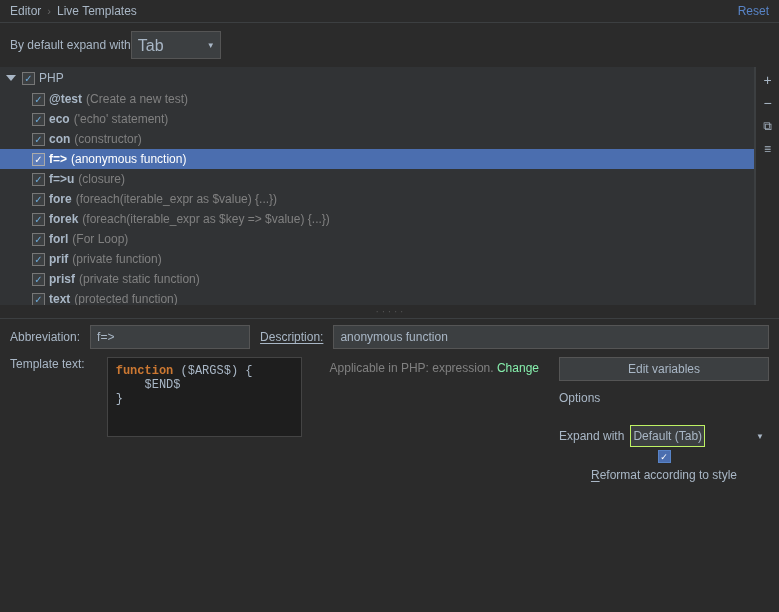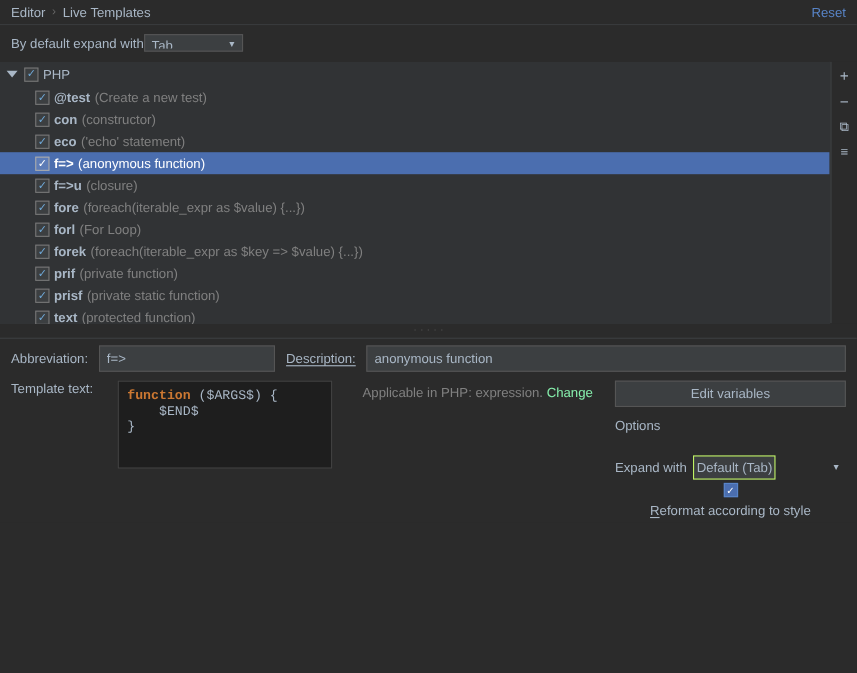--- a/index.html
+++ b/index.html
@@ -45,23 +45,23 @@
       align-items: center;
       padding: 8px 10px;
       gap: 0;
       background: #2b2b2b;
     }
     .expand-label { color: #a9b7c6; font-size: 12px; }
     .expand-select {
       background: #3c3f41;
       border: 1px solid #555;
       color: #a9b7c6;
-      font-size: 12px;
+      font-size: 16px;
       padding: 2px 6px;
-      height: 16px;
+      height: 28px;
       width: 90px;
       appearance: none;
       -webkit-appearance: none;
       cursor: pointer;
       position: relative;
     }
     .select-wrapper {
       position: relative;
       display: inline-block;
     }
@@ -348,52 +348,52 @@
     </div>
 
     <div id="template-items">
         <div class="tree-item">
           <div class="cb checked"></div>
           <span class="item-name">@test</span>
           <span class="item-desc"> (Create a new test)</span>
         </div>
         <div class="tree-item">
           <div class="cb checked"></div>
+          <span class="item-name">eco</span>
+          <span class="item-desc"> ('echo' statement)</span>
+        </div>
+        <div class="tree-item">
+          <div class="cb checked"></div>
           <span class="item-name">con</span>
           <span class="item-desc"> (constructor)</span>
         </div>
-        <div class="tree-item">
-          <div class="cb checked"></div>
-          <span class="item-name">eco</span>
-          <span class="item-desc"> ('echo' statement)</span>
-        </div>
         <div class="tree-item selected">
           <div class="cb checked"></div>
           <span class="item-name">f=&gt;</span>
           <span class="item-desc"> (anonymous function)</span>
         </div>
         <div class="tree-item">
           <div class="cb checked"></div>
           <span class="item-name">f=&gt;u</span>
           <span class="item-desc"> (closure)</span>
         </div>
         <div class="tree-item">
           <div class="cb checked"></div>
           <span class="item-name">fore</span>
           <span class="item-desc"> (foreach(iterable_expr as $value) {...})</span>
         </div>
         <div class="tree-item">
           <div class="cb checked"></div>
+          <span class="item-name">forek</span>
+          <span class="item-desc"> (foreach(iterable_expr as $key =&gt; $value) {...})</span>
+        </div>
+        <div class="tree-item">
+          <div class="cb checked"></div>
           <span class="item-name">forl</span>
           <span class="item-desc"> (For Loop)</span>
-        </div>
-        <div class="tree-item">
-          <div class="cb checked"></div>
-          <span class="item-name">forek</span>
-          <span class="item-desc"> (foreach(iterable_expr as $key =&gt; $value) {...})</span>
         </div>
         <div class="tree-item">
           <div class="cb checked"></div>
           <span class="item-name">prif</span>
           <span class="item-desc"> (private function)</span>
         </div>
         <div class="tree-item">
           <div class="cb checked"></div>
           <span class="item-name">prisf</span>
           <span class="item-desc"> (private static function)</span>

